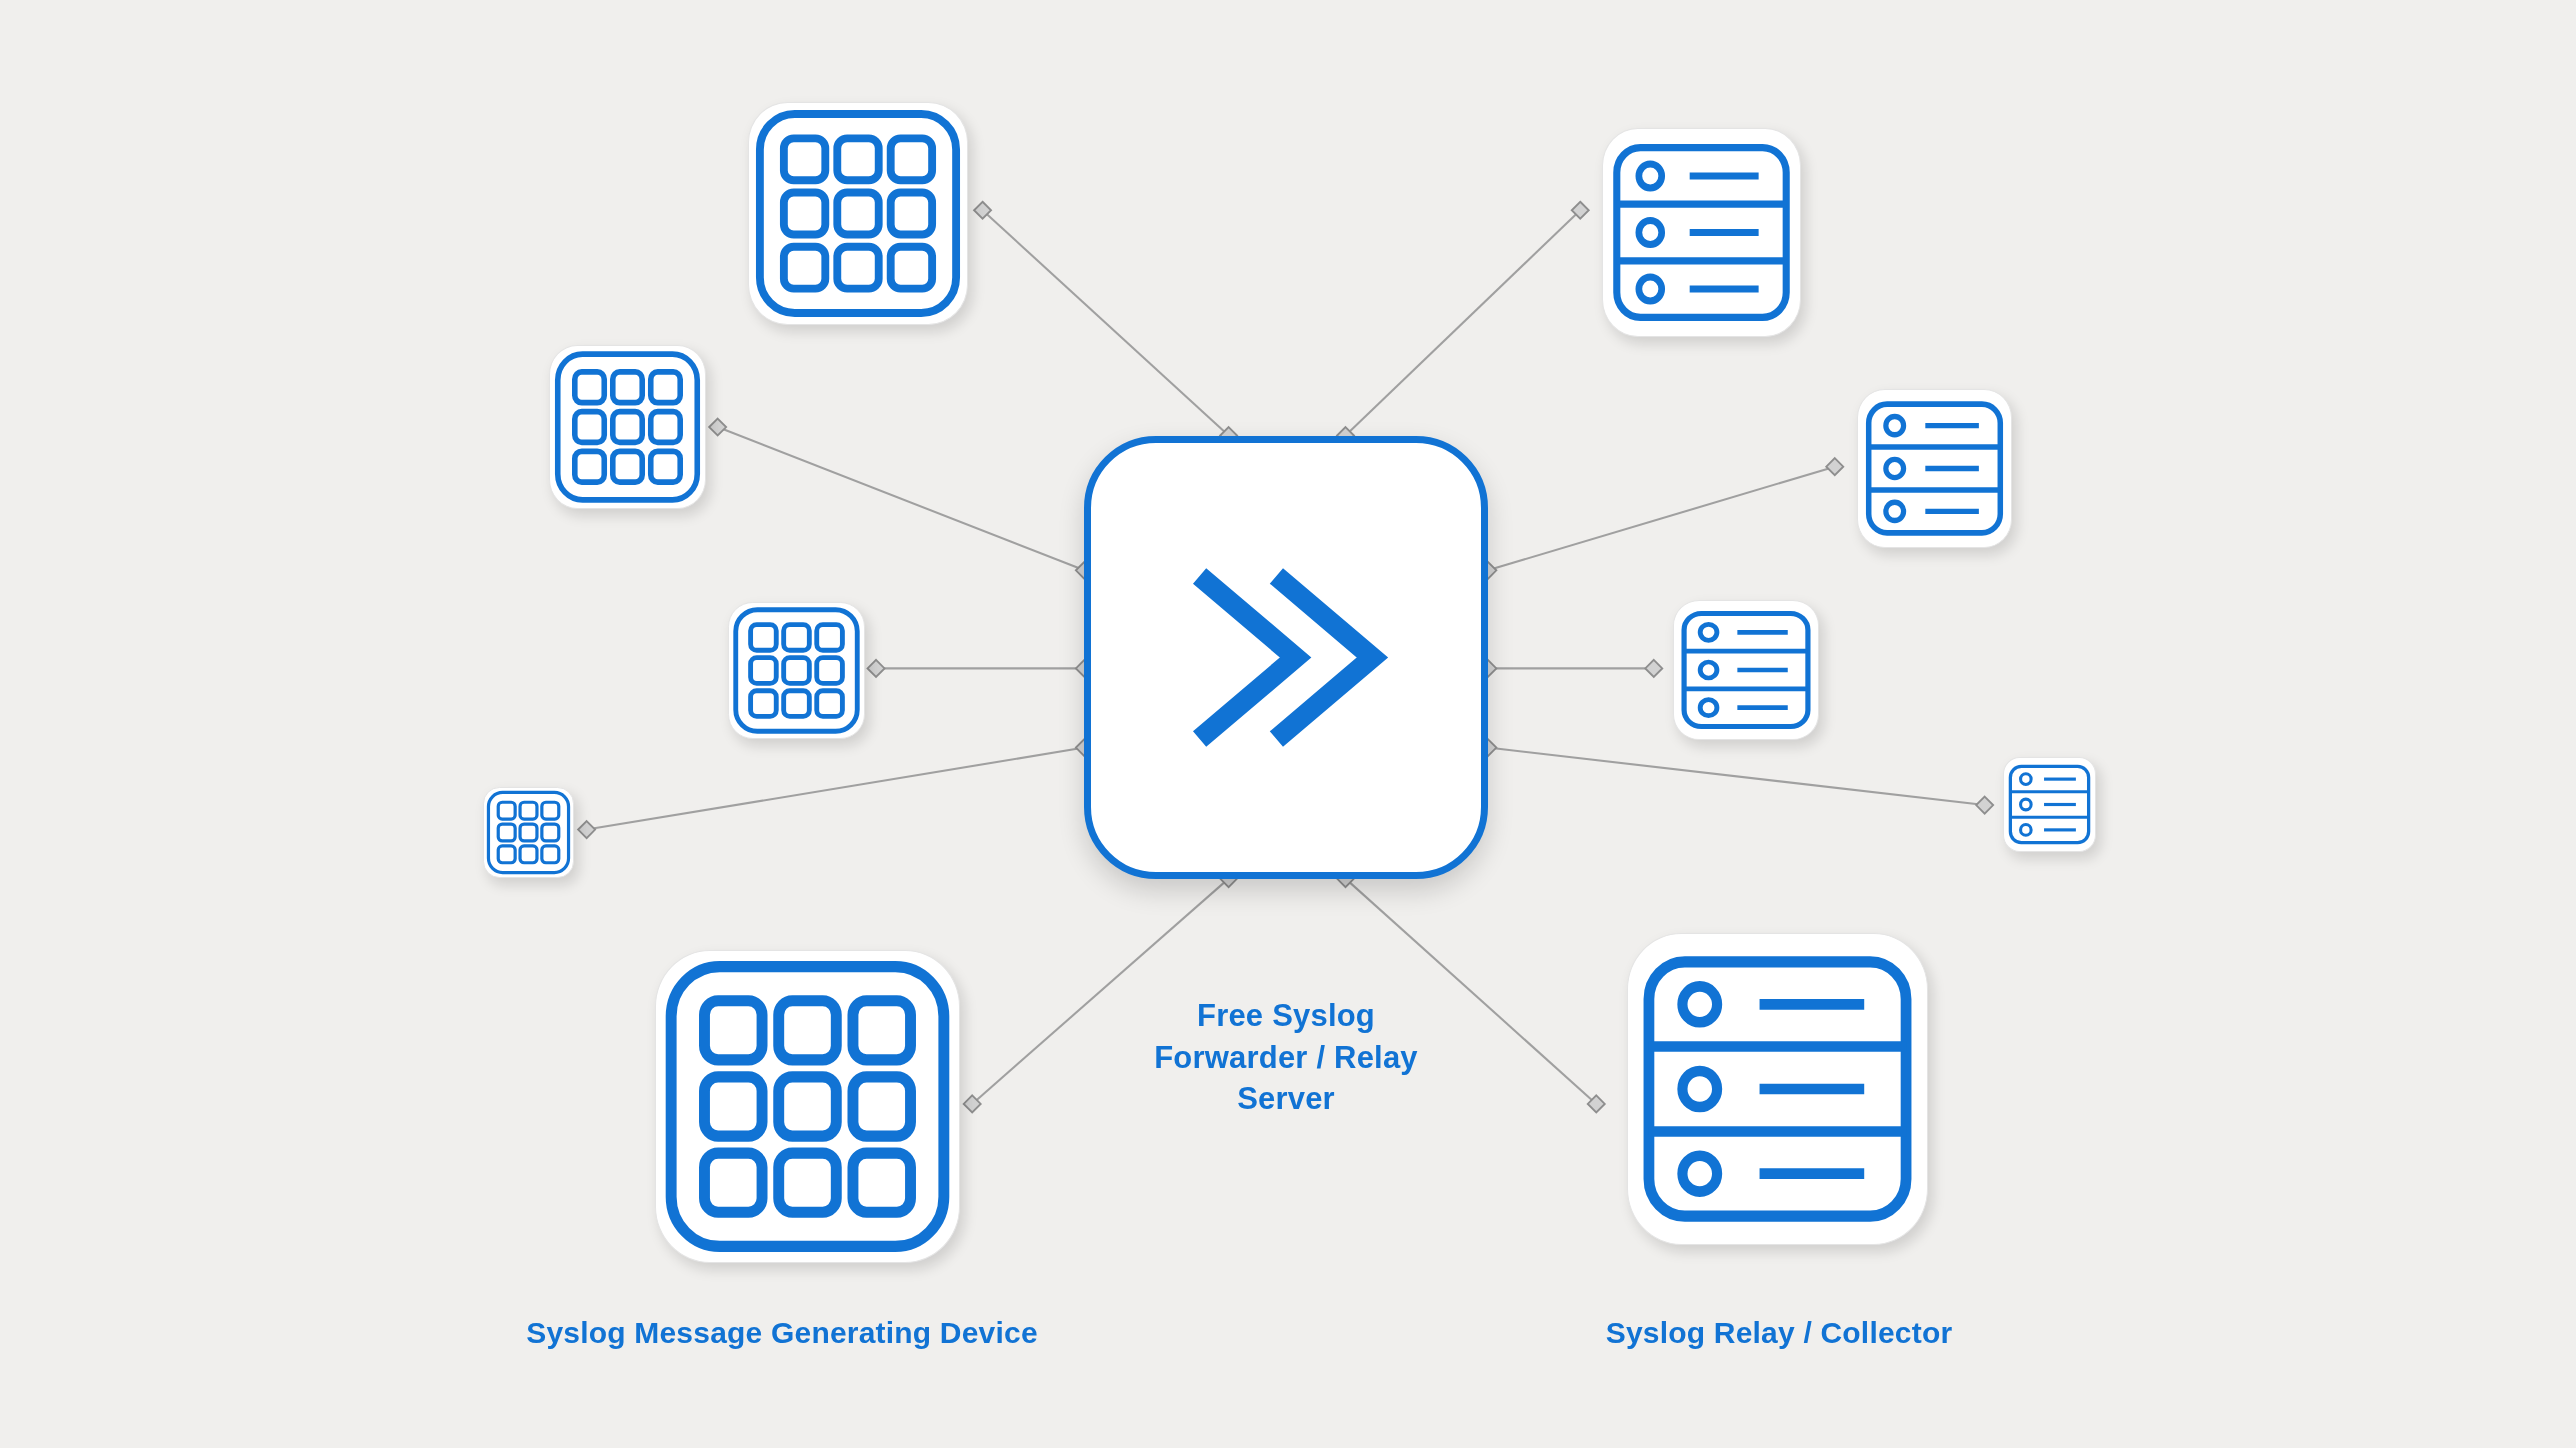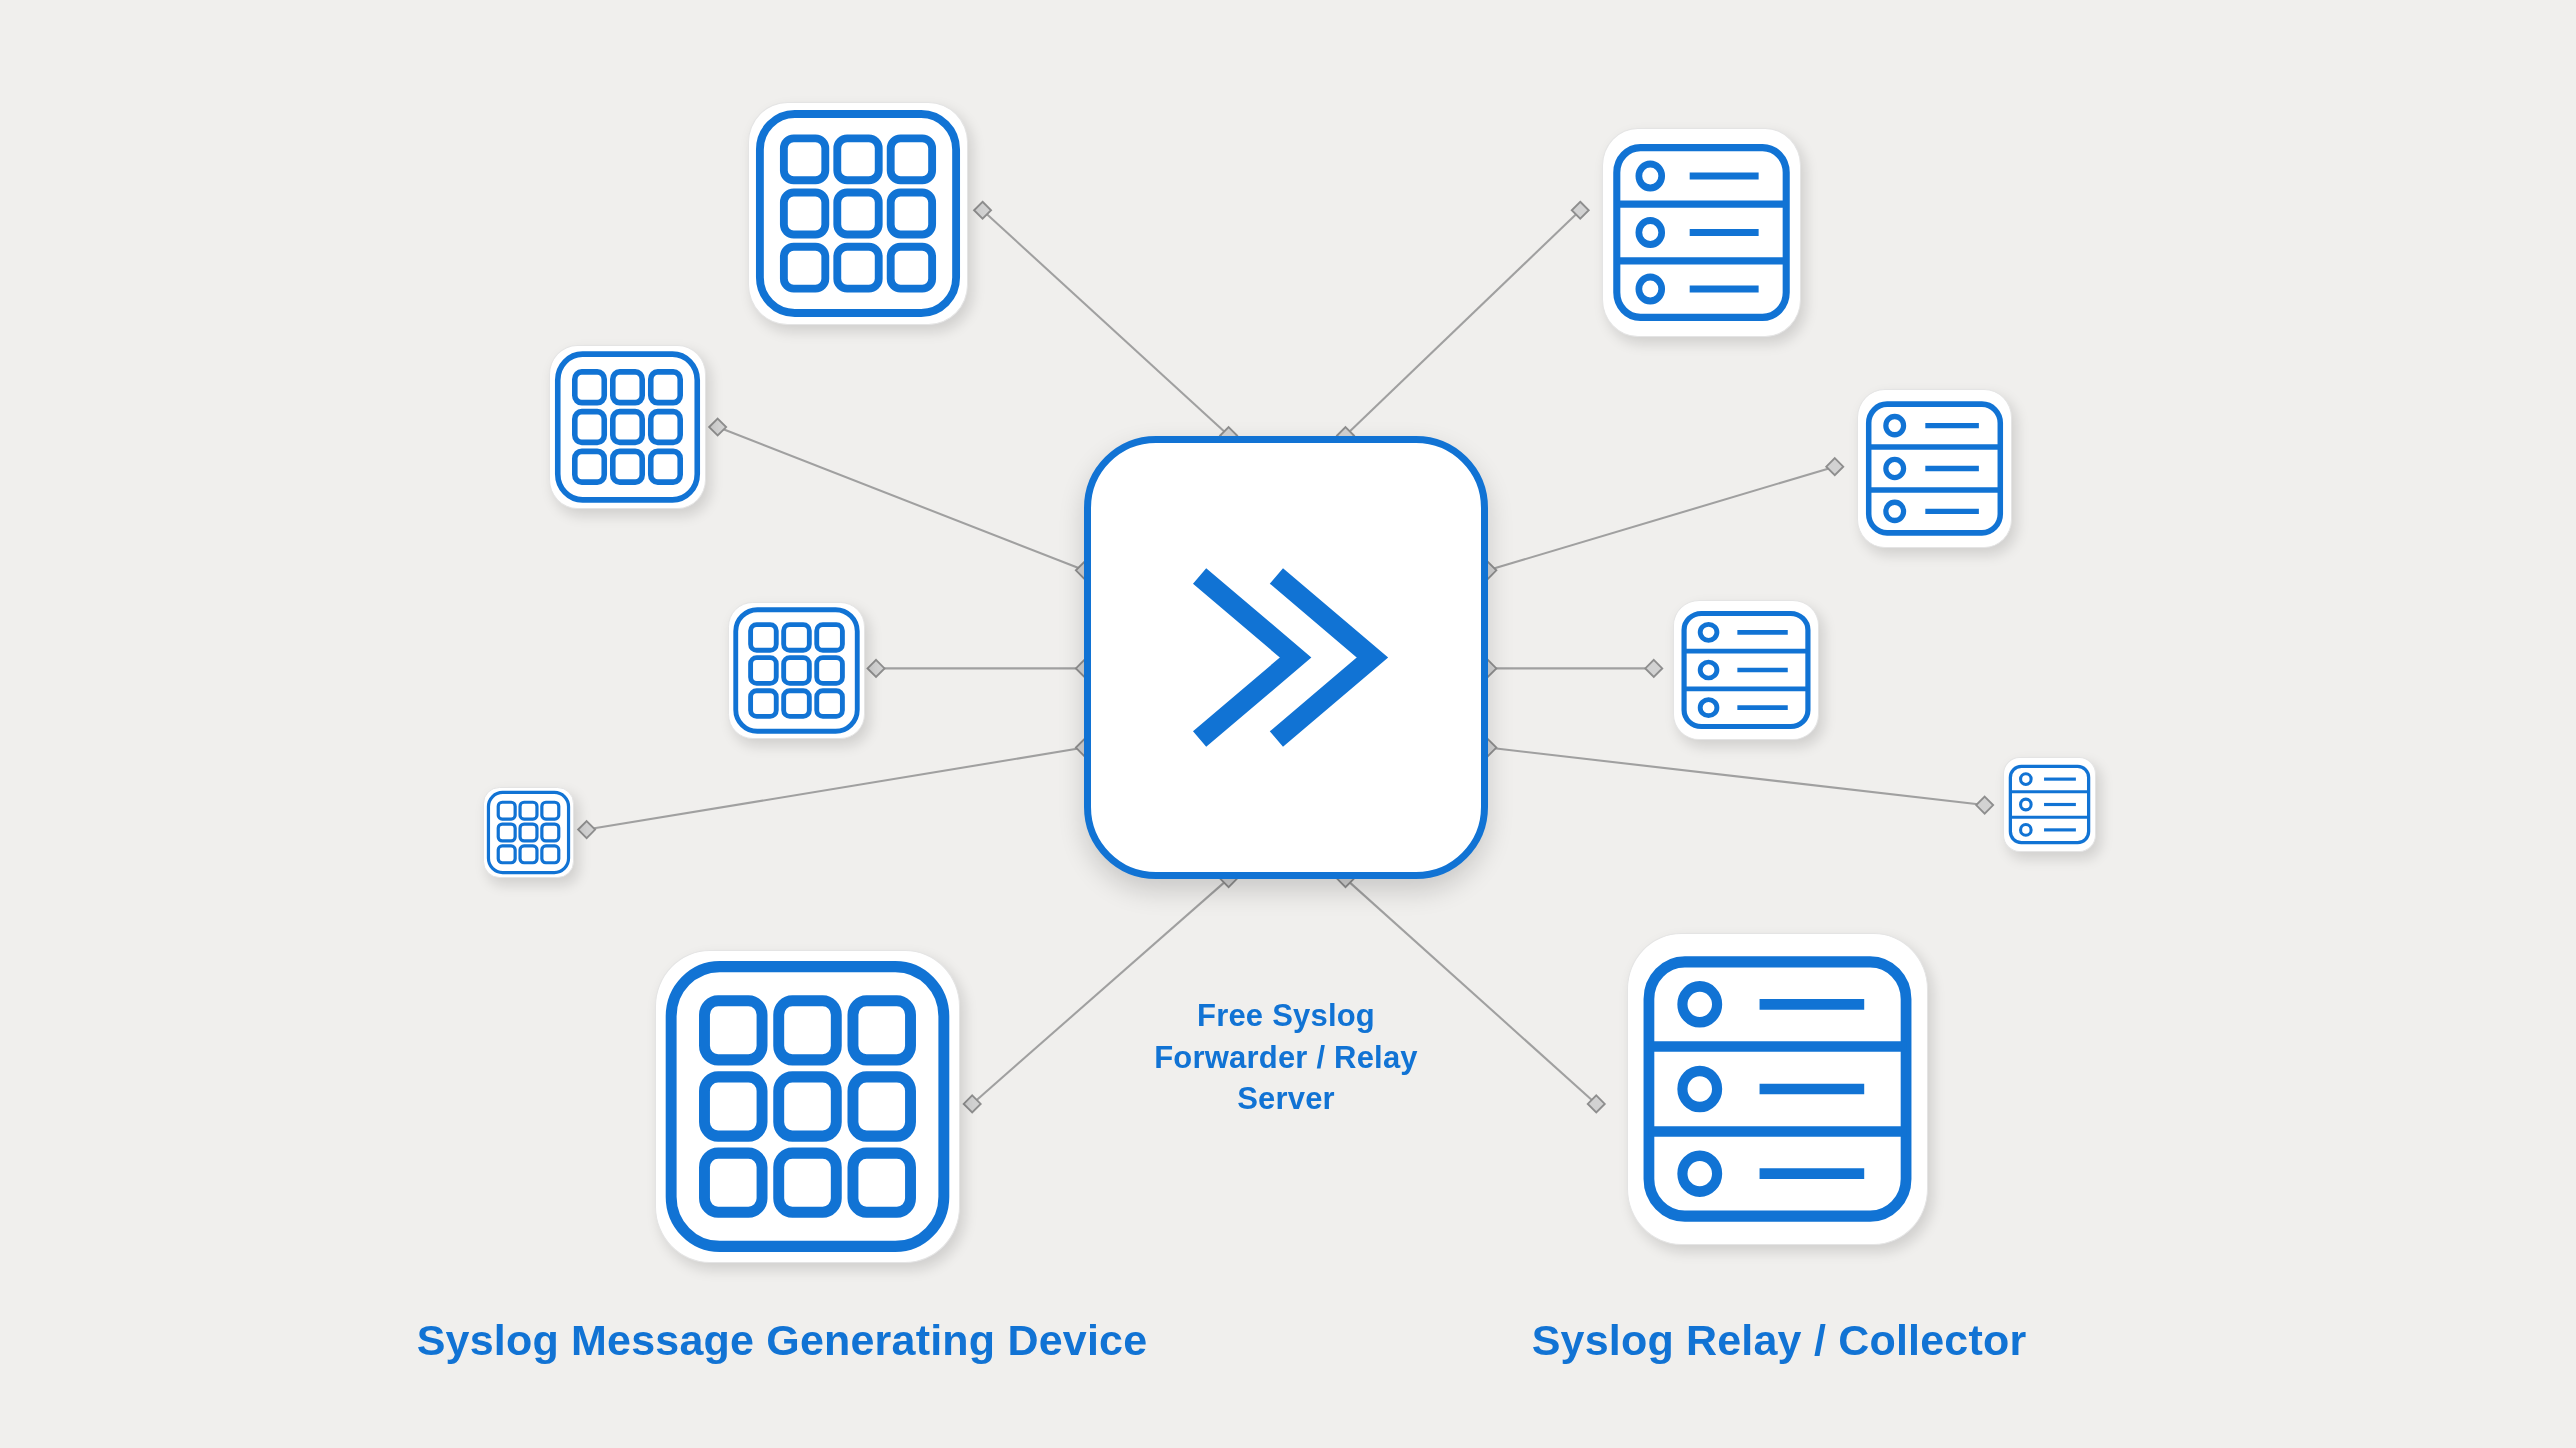--- a/index.html
+++ b/index.html
@@ -71,21 +71,21 @@
     font-weight: bold;
     text-align: center;
   }
   .center-label {
     font-size: 31px;
     line-height: 1.34;
     white-space: pre-line;
     letter-spacing: 0.2px;
   }
   .group-label {
-    font-size: 43px;
+    font-size: 30px;
     letter-spacing: 0.2px;
   }
 </style>
 </head>
 <body>
 
 <div class="canvas">
 
   <svg width="0" height="0" style="position:absolute" aria-hidden="true">
     <defs>

